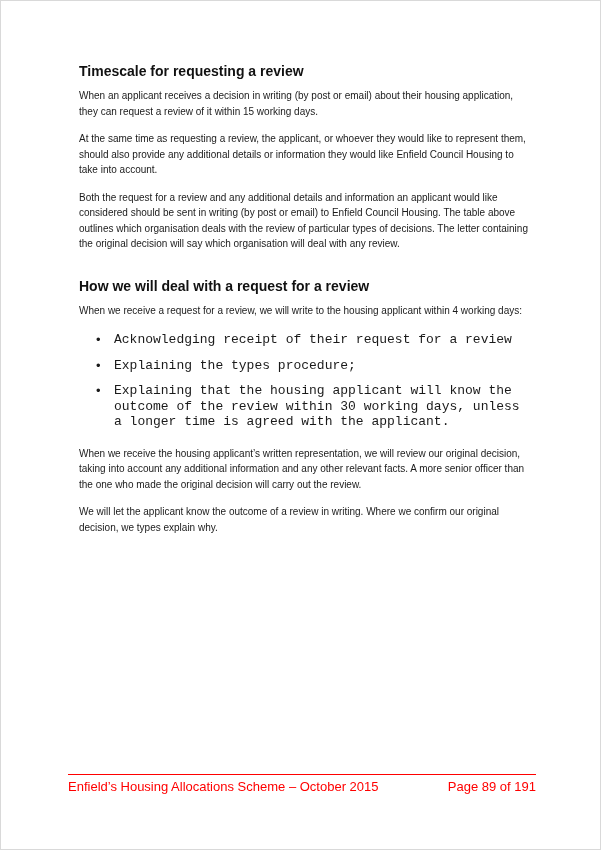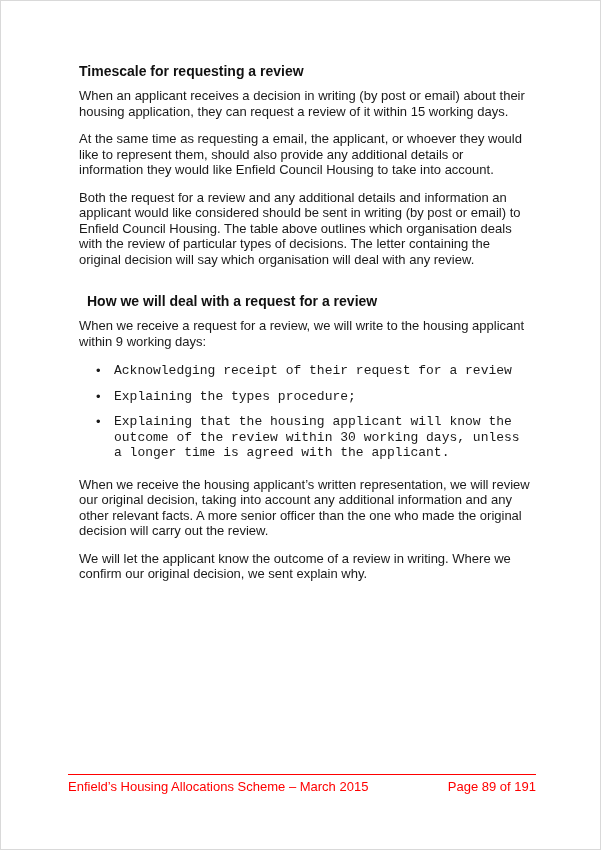--- a/index.html
+++ b/index.html
@@ -26,24 +26,23 @@
   }
   h2.section-heading {
     font-size: 14px;
     font-weight: bold;
     margin: 0 0 8px 0;
     line-height: 17px;
     color: #111111;
   }
   h2.section-heading.second {
     margin-top: 26px;
-    margin-left: 8px;
   }
   p.para {
-    font-size: 13px;
+    font-size: 10px;
     line-height: 15.5px;
     margin: 0 0 12px 0;
   }
   ul.bullets {
     list-style: none;
     margin: 14px 0 16px 0;
     padding: 0;
   }
   ul.bullets li {
     display: flex;
@@ -80,46 +79,46 @@
 </head>
 <body>
 
 <div class="page">
   <div class="content">
 
     <h2 class="section-heading">Timescale for requesting a review</h2>
 
     <p class="para">When an applicant receives a decision in writing (by post or email) about their housing application, they can request a review of it within 15 working days.</p>
 
-    <p class="para">At the same time as requesting a email, the applicant, or whoever they would like to represent them, should also provide any additional details or information they would like Enfield Council Housing to take into account.</p>
+    <p class="para">At the same time as requesting a review, the applicant, or whoever they would like to represent them, should also provide any additional details or information they would like Enfield Council Housing to take into account.</p>
 
     <p class="para">Both the request for a review and any additional details and information an applicant would like considered should be sent in writing (by post or email) to Enfield Council Housing. The table above outlines which organisation deals with the review of particular types of decisions. The letter containing the original decision will say which organisation will deal with any review.</p>
 
     <h2 class="section-heading second">How we will deal with a request for a review</h2>
 
-    <p class="para">When we receive a request for a review, we will write to the housing applicant within 9 working days:</p>
+    <p class="para">When we receive a request for a review, we will write to the housing applicant within 4 working days:</p>
 
     <ul class="bullets">
       <li>
         <span class="marker">•</span>
         <span class="bullet-text">Acknowledging receipt of their request for a review</span>
       </li>
       <li>
         <span class="marker">•</span>
         <span class="bullet-text">Explaining the types procedure;</span>
       </li>
       <li>
         <span class="marker">•</span>
         <span class="bullet-text">Explaining that the housing applicant will know the outcome of the review within 30 working days, unless a longer time is agreed with the applicant.</span>
       </li>
     </ul>
 
     <p class="para">When we receive the housing applicant’s written representation, we will review our original decision, taking into account any additional information and any other relevant facts.  A more senior officer than the one who made the original decision will carry out the review.</p>
 
-    <p class="para">We will let the applicant know the outcome of a review in writing.  Where we confirm our original decision, we sent explain why.</p>
+    <p class="para">We will let the applicant know the outcome of a review in writing.  Where we confirm our original decision, we types explain why.</p>
 
   </div>
 
   <div class="footer">
-    <span>Enfield’s Housing Allocations Scheme – March 2015</span>
+    <span>Enfield’s Housing Allocations Scheme – October 2015</span>
     <span>Page 89 of 191</span>
   </div>
 </div>
 
 </body></html>

